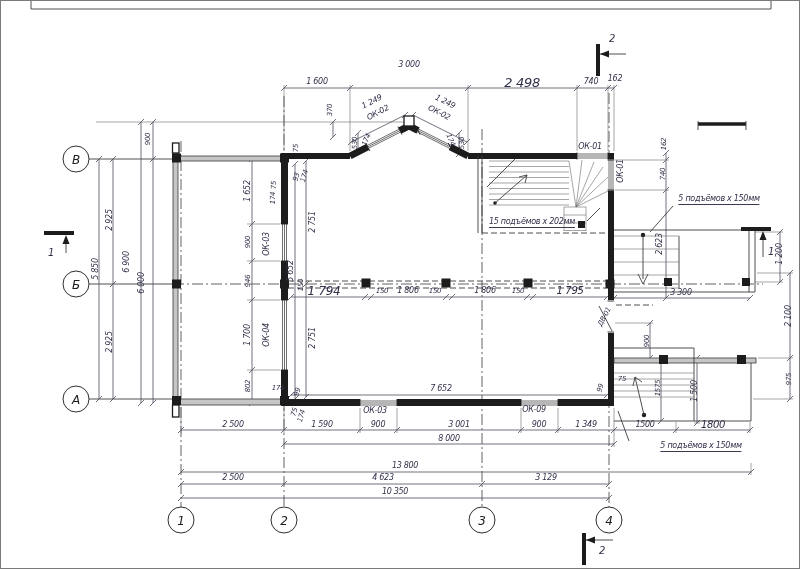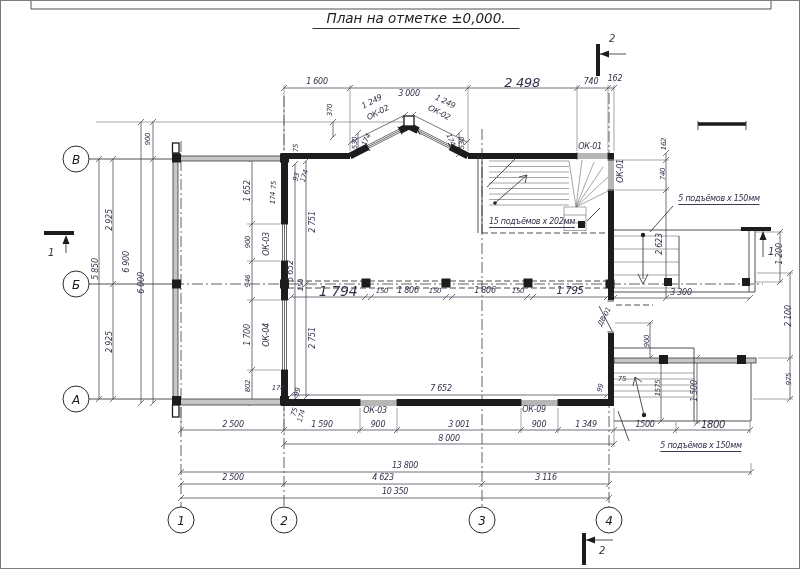--- a/index.html
+++ b/index.html
@@ -206,33 +206,32 @@
       <rect class="solidblk" x="740" y="226" width="30" height="4"></rect>
       <path class="thin" d="M762,256 V232"></path>
       <path class="solidblk" d="M762,230 l-3.5,9 h7 z"></path>
     </g>
 
     <g>
       <path class="thin" d="M586,220 L599,207 M672,205 L649,231 M628,440 L617,410"></path>
     </g>
   </svg>
 
-  <div class="title">План на отметке ±0,000.</div>
   <div id="bubbles">
       <div class="bubble" style="left: 75px; top: 158px;">В</div>
       <div class="bubble" style="left: 75px; top: 283px;">Б</div>
       <div class="bubble" style="left: 75px; top: 398px;">А</div>
       <div class="bubble" style="left: 180px; top: 519px;">1</div>
       <div class="bubble" style="left: 283px; top: 519px;">2</div>
       <div class="bubble" style="left: 481px; top: 519px;">3</div>
       <div class="bubble" style="left: 608px; top: 519px;">4</div>
     </div>
   <div id="labels-layer">
       <span class="lbl" style="left: 316px; top: 81px; font-size: 8px; transform: translate(-50%, -50%);">1 600</span>
-      <span class="lbl" style="left: 408px; top: 93px; font-size: 8px; transform: translate(-50%, -50%);">3 000</span>
+      <span class="lbl" style="left: 408px; top: 64px; font-size: 8px; transform: translate(-50%, -50%);">3 000</span>
       <span class="lbl" style="left: 521px; top: 81px; font-size: 13px; transform: translate(-50%, -50%);">2 498</span>
       <span class="lbl" style="left: 590px; top: 81px; font-size: 8px; transform: translate(-50%, -50%);">740</span>
       <span class="lbl" style="left: 614px; top: 78px; font-size: 8px; transform: translate(-50%, -50%);">162</span>
       <span class="lbl" style="left: 329px; top: 109px; font-size: 7px; transform: translate(-50%, -50%) rotate(-90deg);">370</span>
       <span class="lbl" style="left: 371px; top: 101px; font-size: 8px; transform: translate(-50%, -50%) rotate(-27deg);">1 249</span>
       <span class="lbl" style="left: 377px; top: 112px; font-size: 8px; transform: translate(-50%, -50%) rotate(-27deg);">ОК-02</span>
       <span class="lbl" style="left: 444px; top: 101px; font-size: 8px; transform: translate(-50%, -50%) rotate(27deg);">1 249</span>
       <span class="lbl" style="left: 438px; top: 112px; font-size: 8px; transform: translate(-50%, -50%) rotate(27deg);">ОК-02</span>
       <span class="lbl" style="left: 354px; top: 142px; font-size: 7px; transform: translate(-50%, -50%) rotate(-90deg);">530</span>
       <span class="lbl" style="left: 366px; top: 139px; font-size: 7px; transform: translate(-50%, -50%) rotate(-68deg);">174</span>
@@ -258,21 +257,21 @@
       <span class="lbl" style="left: 266px; top: 243px; font-size: 8px; transform: translate(-50%, -50%) rotate(-90deg);">ОК-03</span>
       <span class="lbl" style="left: 266px; top: 334px; font-size: 8px; transform: translate(-50%, -50%) rotate(-90deg);">ОК-04</span>
       <span class="lbl" style="left: 273px; top: 184px; font-size: 7px; transform: translate(-50%, -50%) rotate(-90deg);">75</span>
       <span class="lbl" style="left: 272px; top: 197px; font-size: 7px; transform: translate(-50%, -50%) rotate(-90deg);">174</span>
       <span class="lbl" style="left: 296px; top: 176px; font-size: 7px; transform: translate(-50%, -50%) rotate(-75deg);">93</span>
       <span class="lbl" style="left: 304px; top: 175px; font-size: 7px; transform: translate(-50%, -50%) rotate(-75deg);">174</span>
       <span class="lbl" style="left: 312px; top: 221px; font-size: 8px; transform: translate(-50%, -50%) rotate(-90deg);">2 751</span>
       <span class="lbl" style="left: 290px; top: 270px; font-size: 8px; transform: translate(-50%, -50%) rotate(-90deg);">5 652</span>
       <span class="lbl" style="left: 312px; top: 337px; font-size: 8px; transform: translate(-50%, -50%) rotate(-90deg);">2 751</span>
       <span class="lbl" style="left: 300px; top: 284px; font-size: 7px; transform: translate(-50%, -50%) rotate(-90deg);">150</span>
-      <span class="lbl" style="left: 337px; top: 290px; font-size: 14px; transform: translate(-50%, -50%);">1 794</span>
+      <span class="lbl" style="left: 323px; top: 290px; font-size: 12px; transform: translate(-50%, -50%);">1 794</span>
       <span class="lbl" style="left: 381px; top: 290px; font-size: 7px; transform: translate(-50%, -50%);">150</span>
       <span class="lbl" style="left: 407px; top: 290px; font-size: 8px; transform: translate(-50%, -50%);">1 806</span>
       <span class="lbl" style="left: 434px; top: 290px; font-size: 7px; transform: translate(-50%, -50%);">150</span>
       <span class="lbl" style="left: 484px; top: 290px; font-size: 8px; transform: translate(-50%, -50%);">1 806</span>
       <span class="lbl" style="left: 517px; top: 290px; font-size: 7px; transform: translate(-50%, -50%);">150</span>
       <span class="lbl" style="left: 569px; top: 290px; font-size: 10px; transform: translate(-50%, -50%);">1 795</span>
       <span class="lbl" style="left: 440px; top: 388px; font-size: 8px; transform: translate(-50%, -50%);">7 652</span>
       <span class="lbl" style="left: 277px; top: 387px; font-size: 7px; transform: translate(-50%, -50%);">174</span>
       <span class="lbl" style="left: 297px; top: 391px; font-size: 7px; transform: translate(-50%, -50%) rotate(-75deg);">99</span>
       <span class="lbl" style="left: 294px; top: 411px; font-size: 7px; transform: translate(-50%, -50%) rotate(-75deg);">75</span>
@@ -287,21 +286,21 @@
       <span class="lbl" style="left: 377px; top: 424px; font-size: 8px; transform: translate(-50%, -50%);">900</span>
       <span class="lbl" style="left: 458px; top: 424px; font-size: 8px; transform: translate(-50%, -50%);">3 001</span>
       <span class="lbl" style="left: 538px; top: 424px; font-size: 8px; transform: translate(-50%, -50%);">900</span>
       <span class="lbl" style="left: 585px; top: 424px; font-size: 8px; transform: translate(-50%, -50%);">1 349</span>
       <span class="lbl" style="left: 644px; top: 424px; font-size: 8px; transform: translate(-50%, -50%);">1500</span>
       <span class="lbl" style="left: 712px; top: 424px; font-size: 10px; transform: translate(-50%, -50%);">1800</span>
       <span class="lbl" style="left: 448px; top: 438px; font-size: 8px; transform: translate(-50%, -50%);">8 000</span>
       <span class="lbl" style="left: 404px; top: 465px; font-size: 8px; transform: translate(-50%, -50%);">13 800</span>
       <span class="lbl" style="left: 232px; top: 477px; font-size: 8px; transform: translate(-50%, -50%);">2 500</span>
       <span class="lbl" style="left: 382px; top: 477px; font-size: 8px; transform: translate(-50%, -50%);">4 623</span>
-      <span class="lbl" style="left: 545px; top: 477px; font-size: 8px; transform: translate(-50%, -50%);">3 116</span>
+      <span class="lbl" style="left: 545px; top: 477px; font-size: 8px; transform: translate(-50%, -50%);">3 129</span>
       <span class="lbl" style="left: 394px; top: 491px; font-size: 8px; transform: translate(-50%, -50%);">10 350</span>
       <span class="lbl u" style="left: 718px; top: 199px; font-size: 8px; transform: translate(-50%, -50%);">5 подъёмов x 150мм</span>
       <span class="lbl" style="left: 680px; top: 292px; font-size: 8px; transform: translate(-50%, -50%);">3 300</span>
       <span class="lbl" style="left: 779px; top: 253px; font-size: 8px; transform: translate(-50%, -50%) rotate(-90deg);">1 200</span>
       <span class="lbl" style="left: 770px; top: 251px; font-size: 10px; transform: translate(-50%, -50%);">1</span>
       <span class="lbl" style="left: 788px; top: 315px; font-size: 8px; transform: translate(-50%, -50%) rotate(-90deg);">2 100</span>
       <span class="lbl" style="left: 788px; top: 378px; font-size: 7px; transform: translate(-50%, -50%) rotate(-90deg);">975</span>
       <span class="lbl" style="left: 646px; top: 340px; font-size: 7px; transform: translate(-50%, -50%) rotate(-90deg);">900</span>
       <span class="lbl" style="left: 694px; top: 390px; font-size: 8px; transform: translate(-50%, -50%) rotate(-90deg);">1 500</span>
       <span class="lbl" style="left: 604px; top: 316px; font-size: 7px; transform: translate(-50%, -50%) rotate(-62deg);">ДВ-01</span>

